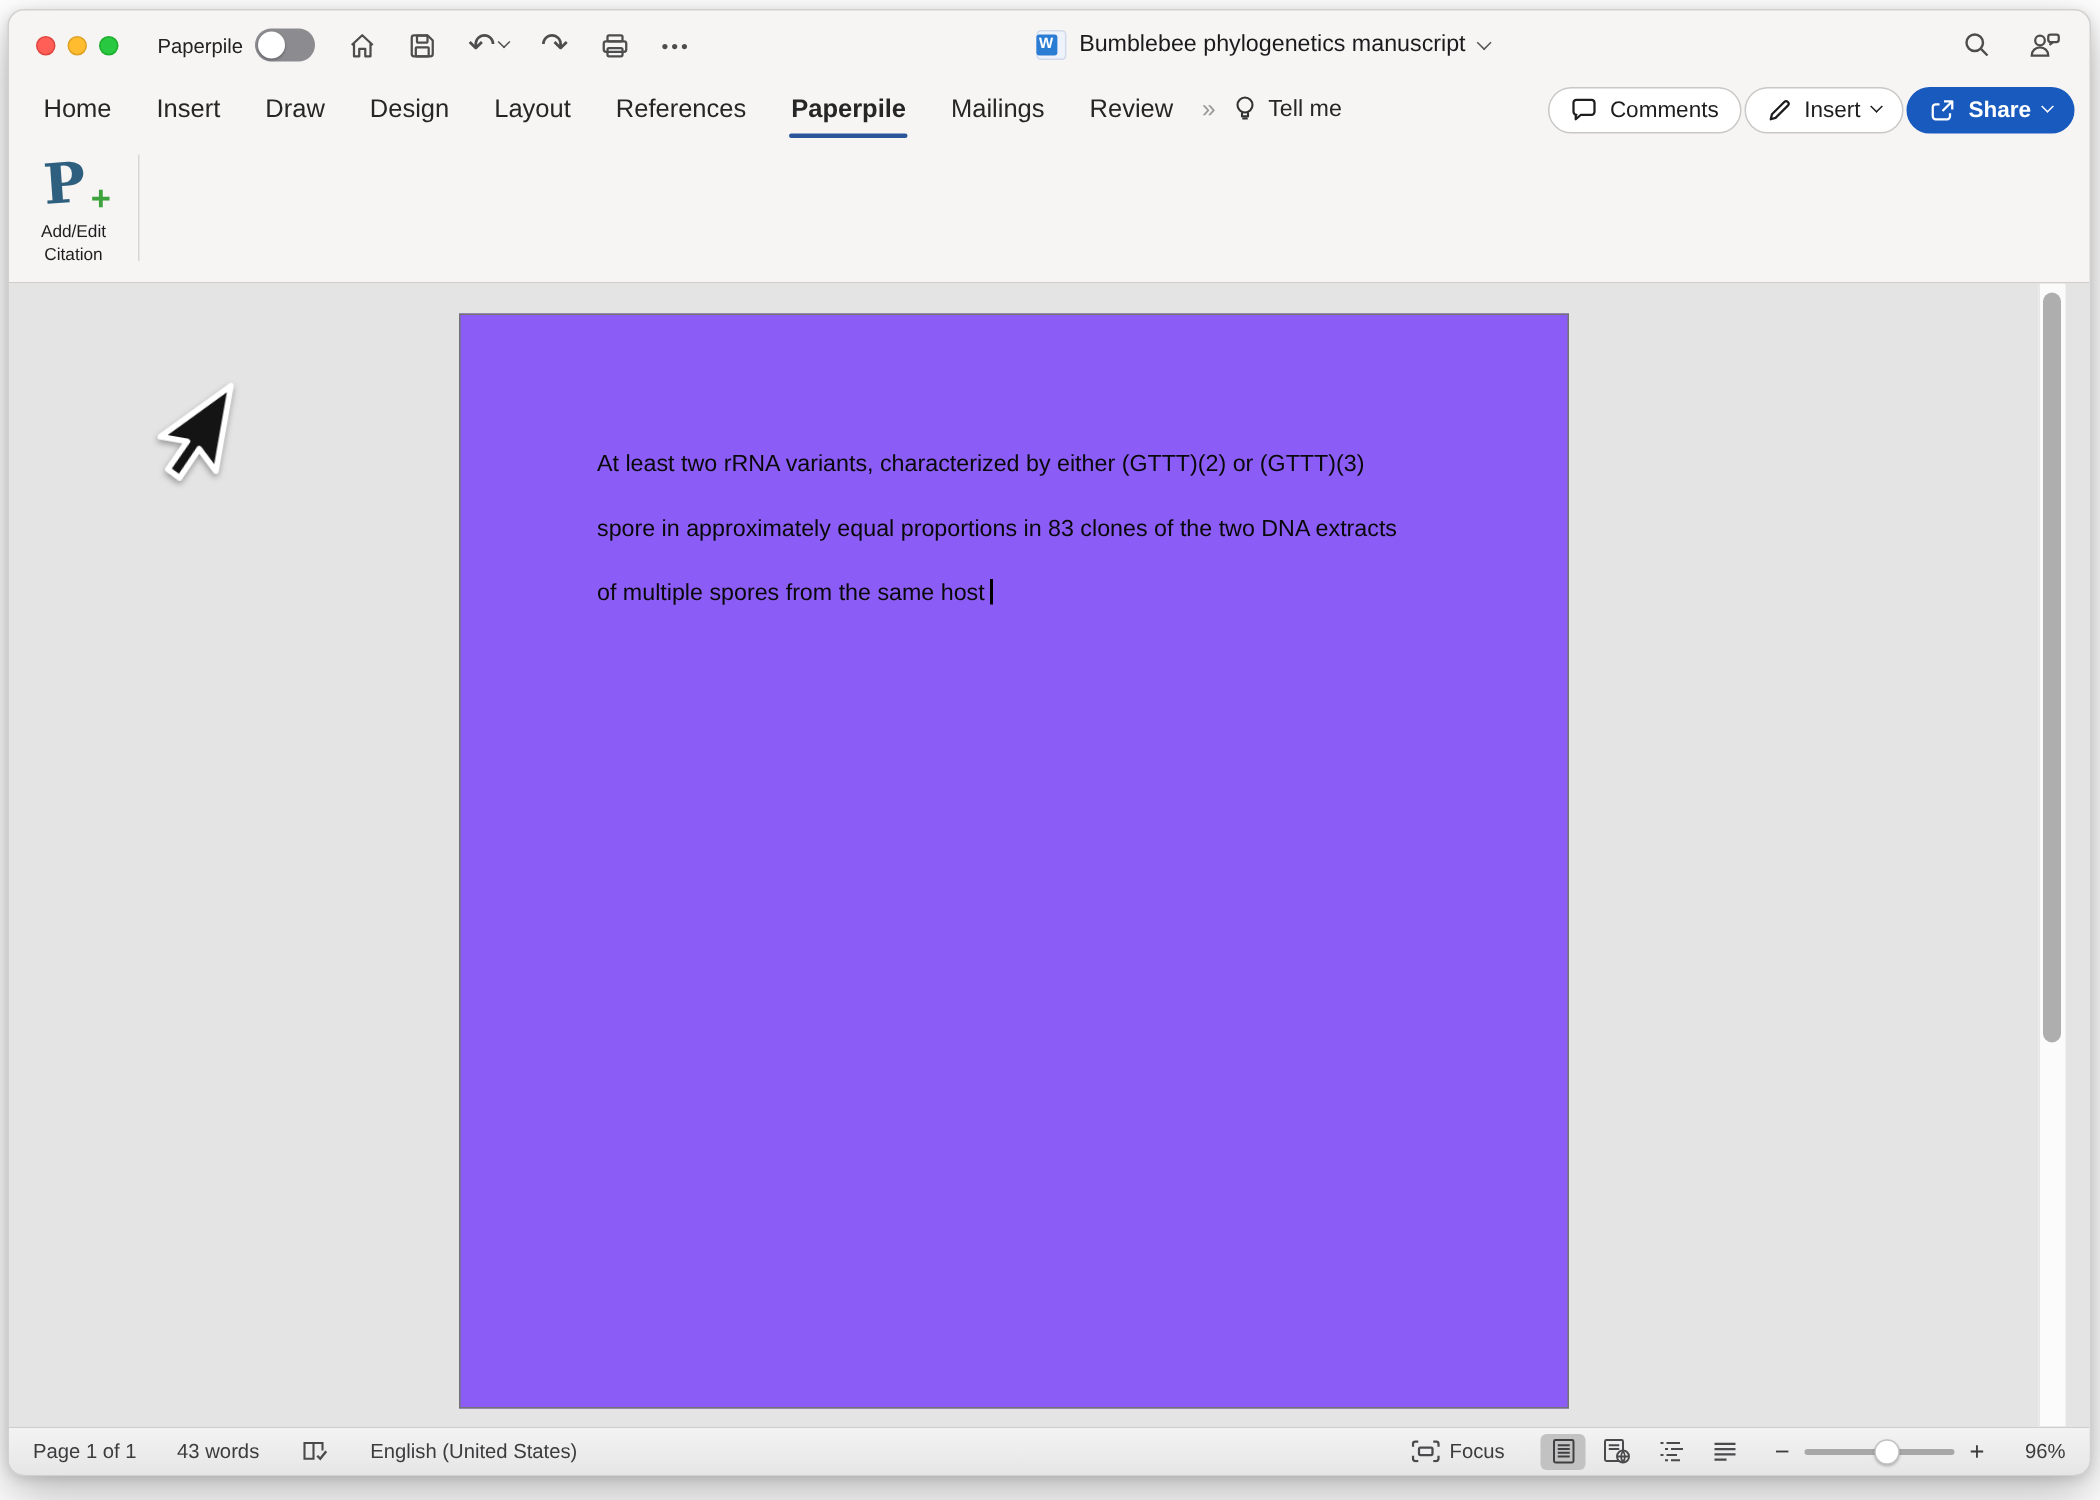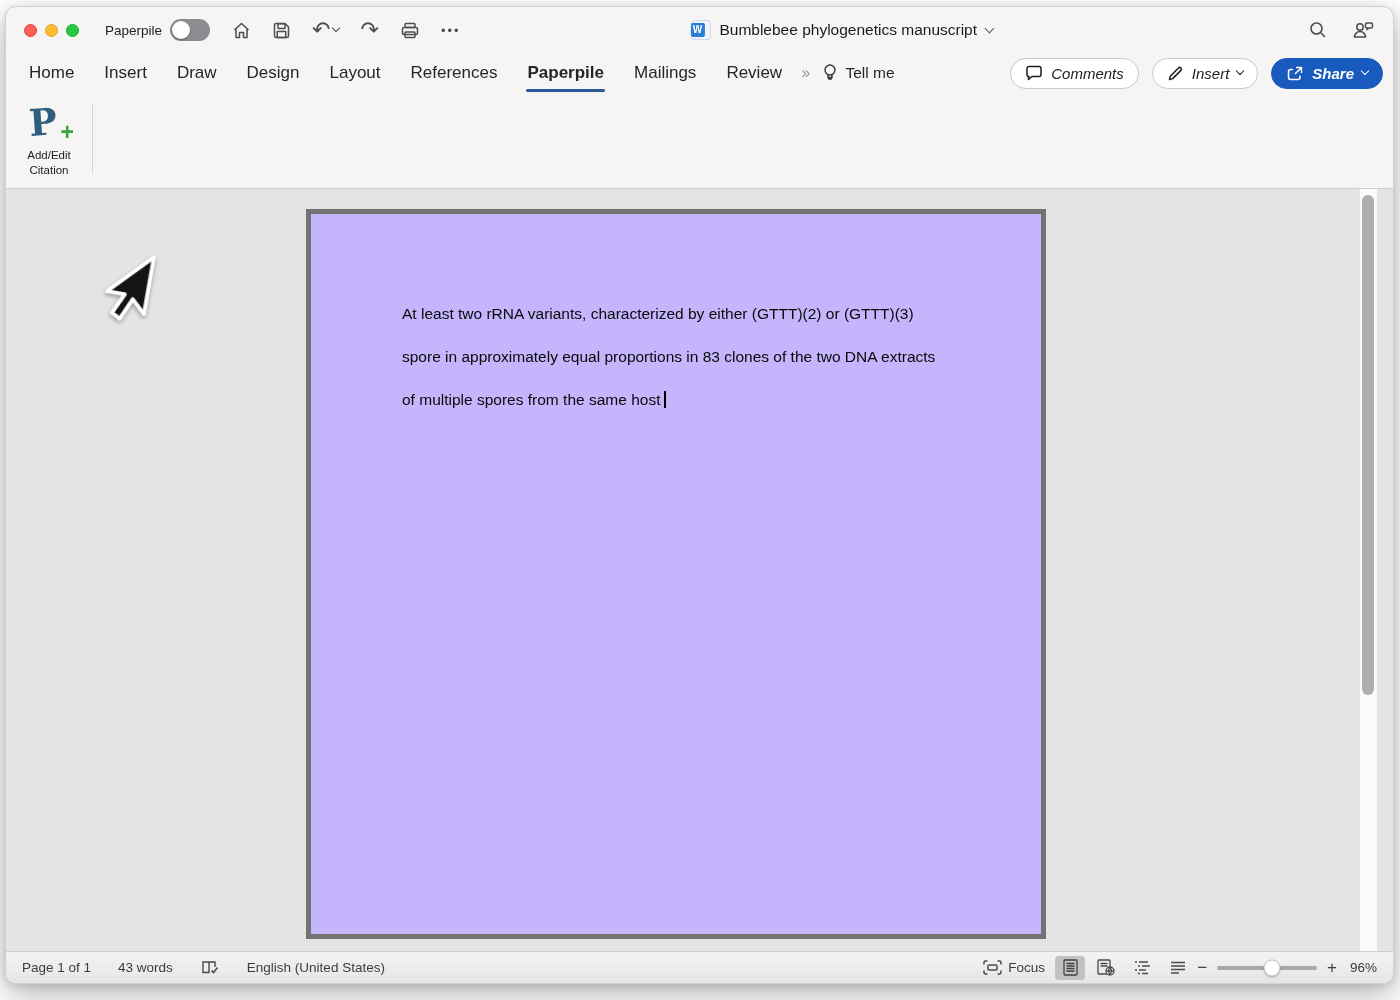--- a/index.html
+++ b/index.html
@@ -33,49 +33,49 @@
   .doc-title { font-size:15.5px; color:#1b1b1d; }
   .title-group .chev { color:#555; }
   .tb-right { margin-left:auto; display:flex; align-items:center; gap:24px; color:#4d4d4d; }
   
   .tabrow { height:40px; flex:0 0 auto; display:flex; align-items:center; padding:0 10px 0 8px; gap:0; }
   .tab { font-size:17px; color:#262626; padding:6px 15px; position:relative; white-space:nowrap; }
   .tab.active { font-weight:bold; }
   .tab.active::after { content:""; position:absolute; left:14px; right:14px; bottom:-3px; height:3px; border-radius:2px; background:#2b579a; }
   .overflow-chevs { color:#9a9a9a; font-size:17px; letter-spacing:-2px; padding:0 8px 0 4px; }
   .tellme { display:flex; align-items:center; gap:7px; font-size:15.5px; color:#262626; padding:0 6px; }
-  .pillbtns { margin-left:auto; display:flex; align-items:flex-end; gap:13px;font-style:italic; }
+  .pillbtns { margin-left:auto; display:flex; align-items:flex-end; gap:2px; }
   .pill { display:flex; align-items:center; gap:8px; height:31px; padding:0 14px; border:1px solid #c9c8c7; border-radius:16px; background:#fff; font-size:15px; color:#1d1d1f; }
   .pill.share { background:#185abd; border-color:#185abd; color:#fff; font-weight:600; }
   .pill svg { flex:0 0 auto; }
   
   .ribbon { height:96px; flex:0 0 auto; display:flex; align-items:stretch; padding:2px 0 6px 0; border-bottom:1px solid #cfcecd; }
   .pp-group { width:86px; display:flex; flex-direction:column; align-items:center; justify-content:center; gap:4px; }
   .pp-logo { position:relative; width:40px; height:44px; }
   .pp-logo .P { font-size:37px; font-weight:800; color:#2e5f7e; font-family:"DejaVu Serif","Liberation Serif",serif; transform:rotate(-4deg); display:inline-block; }
   .pp-logo .plus { position:absolute; right:-5px; bottom:0; font-size:23px; font-weight:800; color:#3da33c; line-height:1; }
   .pp-label { font-size:11.5px; line-height:1.3; color:#1d1d1f; text-align:center; }
   .vdivider { width:1px; background:#d8d7d6; margin:8px 0; }
   .tools-col { display:flex; flex-direction:column; justify-content:center; gap:16px; margin-left:27px; }
   .toolrow { display:flex; align-items:center; gap:11px; font-size:14px; font-weight:600; color:#1d1d1f; }
   .gear { font-size:17px; color:#2e6b9e; line-height:1; }
   .toolrow .chev { color:#333; margin-left:2px; }
   
   .canvas { flex:1 1 auto; background:#e5e4e4; position:relative; overflow:hidden; }
-  .page { position:absolute; left:300px; top:20px; width:740px; height:730px; background:#c4b5fd; border:5px solid #737373; }
+  .page { position:absolute; left:300px; top:20px; width:740px; height:730px; background:#8b5cf6; border:1px solid #737373; }
   .doc-text { padding:78px 70px 0 91px; }
   .doc-line { font-size:15.5px; color:#090909; line-height:43px; white-space:nowrap; }
   .caret { display:inline-block; width:1.5px; height:17px; background:#000; vertical-align:-3px; margin-left:4px; }
   .cursor-arrow { position:absolute; left:98px; top:60px; filter:drop-shadow(0 2px 2px rgba(0,0,0,.35)); }
   .scrolltrack { position:absolute; top:0; bottom:0; right:16px; width:18px; background:#fbfbfb; border-left:1px solid #e6e6e6; }
   .scrollthumb { position:absolute; top:6px; right:19px; width:12px; height:500px; border-radius:6px; background:#aeaeae; }
   
   .statusbar { height:32px; flex:0 0 auto; background:linear-gradient(#f4f3f3,#e7e6e6); border-top:1px solid #cfcecd; display:flex; align-items:center; padding:1px 16px; font-size:13.5px; color:#3c3c3e; }
   .sb-item { margin-right:27px; white-space:nowrap; display:flex; align-items:center; gap:6px; }
-  .sb-right { margin-left:auto; display:flex; align-items:center; gap:0; }
+  .sb-right { margin-left:auto; display:flex; align-items:center; gap:14px; }
   .viewicons { display:flex; align-items:center; gap:6px; margin:0 4px; }
   .viewbtn { width:30px; height:24px; display:flex; align-items:center; justify-content:center; border-radius:4px; }
   .viewbtn.selected { background:#c3c2c2; }
   .zoomctl { display:flex; align-items:center; gap:10px; }
   .zsign { font-size:17px; color:#3c3c3e; }
   .slider { width:100px; height:4px; border-radius:2px; background:#a9a8a8; position:relative; }
   .sthumb { position:absolute; left:55px; top:50%; transform:translate(-50%,-50%); width:17px; height:17px; border-radius:50%; background:#fff; border:1px solid #c2c2c2; box-shadow:0 1px 2px rgba(0,0,0,.25); }
   .zoomval { width:40px; text-align:right; }
   svg { display:block; }
 </style>

